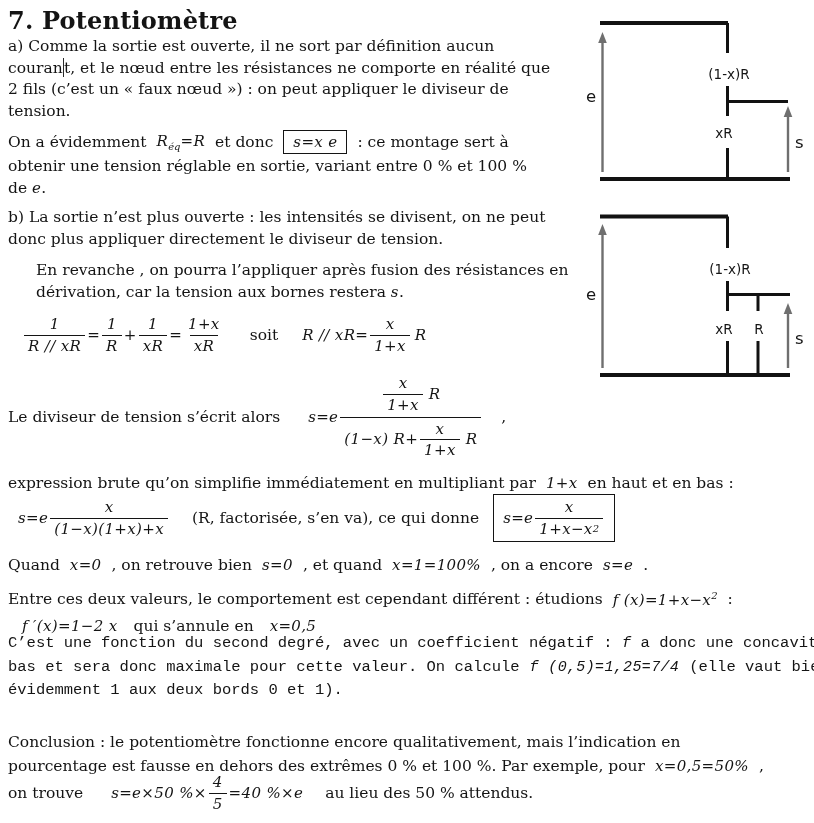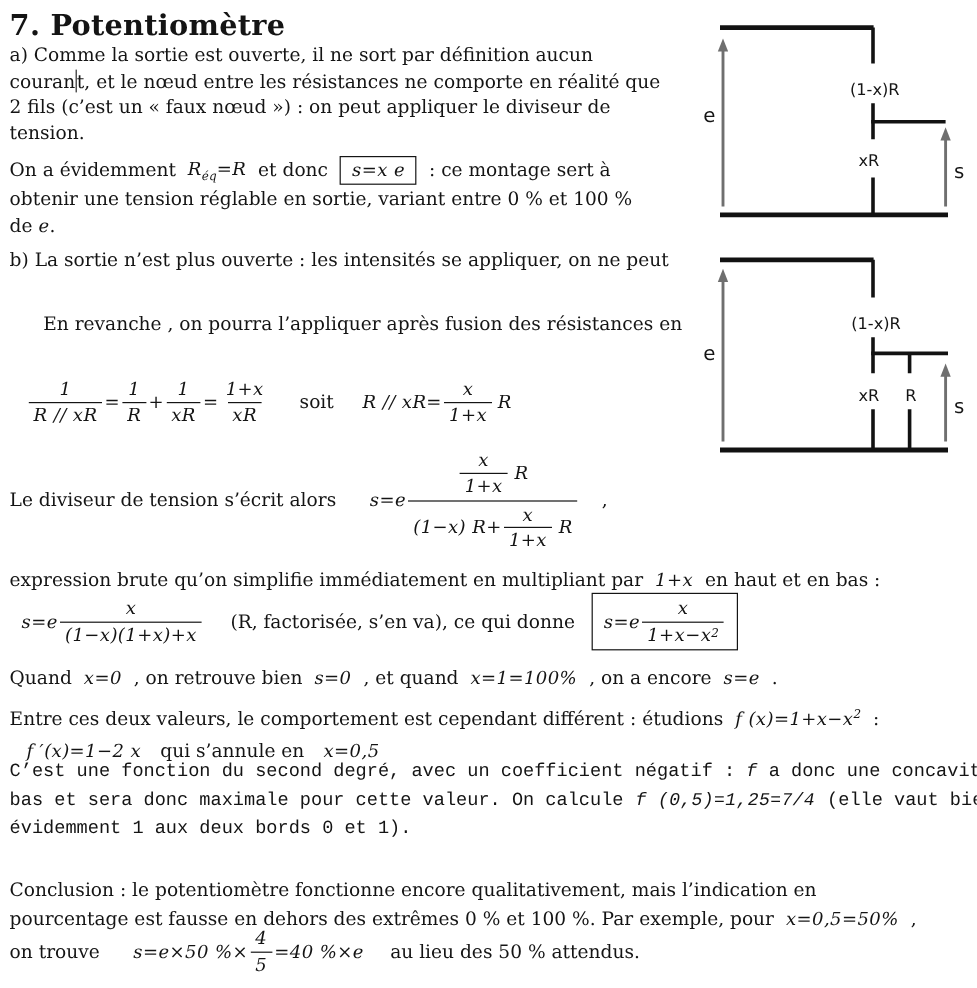--- a/index.html
+++ b/index.html
@@ -47,25 +47,27 @@
       <span class="fbox imath">
           <span class="math">s=x e</span>
         </span>
       <span>: ce montage sert à</span>
     </div>
     <div class="line">obtenir une tension réglable en sortie, variant entre 0 % et 100 %</div>
     <div class="line"><span>de </span><span class="math">e</span><span>.</span></div>
   </div>
 
   <div class="abs" style="top:207px;left:8px;">
-    <div class="line">b) La sortie n’est plus ouverte : les intensités se appliquer, on ne peut</div>
+    <div class="line">b) La sortie n’est plus ouverte : les intensités se divisent, on ne peut</div>
+    <div class="line">donc plus appliquer directement le diviseur de tension.</div>
   </div>
 
   <div class="abs" style="top:260px;left:8px;margin-left:28px;">
     <div class="line">En revanche , on pourra l’appliquer après fusion des résistances en</div>
+    <div class="line"><span>dérivation, car la tension aux bornes restera </span><span class="math">s</span><span>.</span></div>
   </div>
 
   <div class="abs flexline" style="top:313px;left:22px;height:44px;">
     <span class="frac">
         <span class="fr-num math">1</span>
         <span class="fr-den math">R // xR</span>
       </span>
     <span class="math">=</span>
     <span class="frac">
         <span class="fr-num math">1</span>

